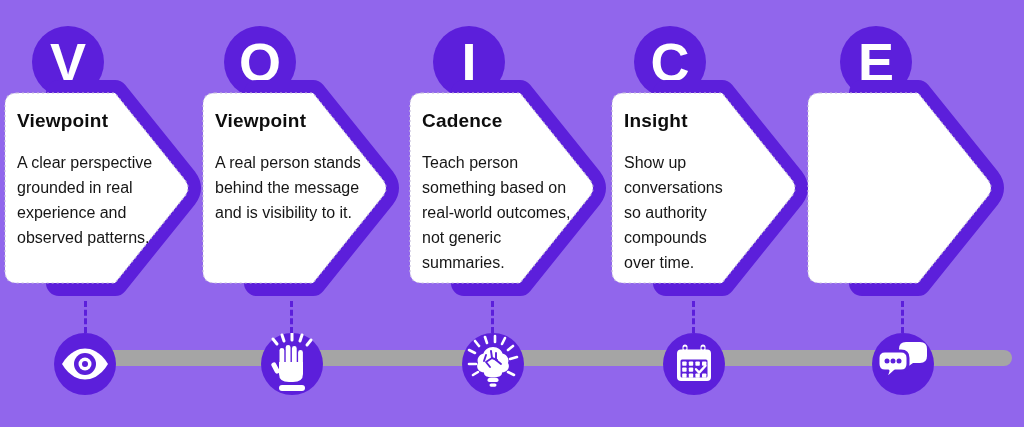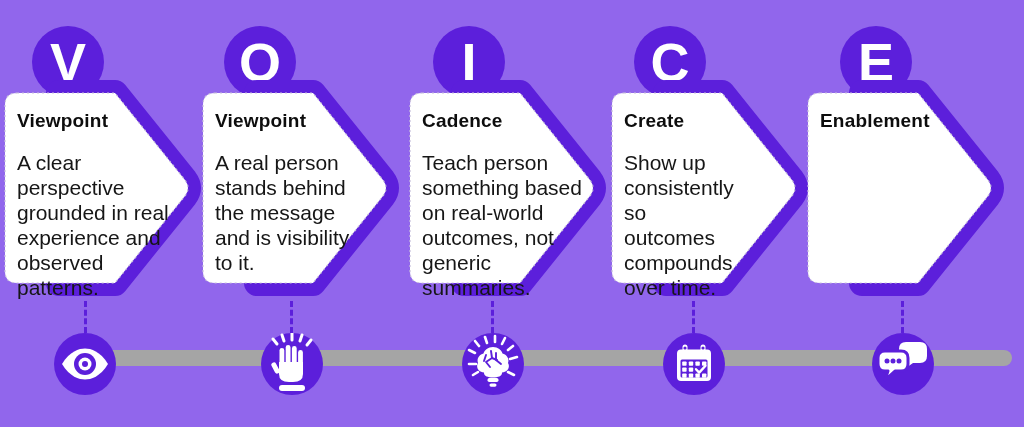--- a/index.html
+++ b/index.html
@@ -11,21 +11,21 @@
   .unit{position:absolute;top:0;width:215px;height:427px;}
   .letter-circle{
     position:absolute;top:26px;width:72px;height:72px;border-radius:50%;
     background:#5c1fdb;color:#ffffff;
     display:flex;align-items:center;justify-content:center;
     font-size:54px;font-weight:bold;line-height:1;z-index:1;
   }
   .card-shape{position:absolute;left:-16px;top:77px;width:220px;height:224px;z-index:2;overflow:visible;}
   .card-text{position:absolute;left:12px;top:108px;z-index:3;}
   .card-title{margin:0;font-size:19px;font-weight:bold;color:#0d0d0d;line-height:26px;letter-spacing:0.2px;}
-  .card-desc{margin:16px 0 0 0;font-size:21px;line-height:25px;color:#161616;}
+  .card-desc{margin:16px 0 0 0;font-size:16px;line-height:25px;color:#161616;}
   .timeline-bar{
     position:absolute;left:78px;top:350px;width:934px;height:16px;
     background:#a5a5a5;border-radius:8px;z-index:1;
   }
   .connector{
     position:absolute;top:301px;height:32px;width:0;
     border-left:3px dashed #5c1fdb;z-index:2;
   }
   .icon-circle{
     position:absolute;top:333px;width:62px;height:62px;border-radius:50%;
@@ -140,22 +140,22 @@
 
   <div class="unit" style="left:612px">
     <div class="letter-circle" style="left:22px">
       <span>C</span>
     </div>
     <svg class="card-shape" viewBox="0 0 220 224">
       <path d="M 70 16 H 126 L 196 103 Q 202 111 196 119 L 126 206 H 70" fill="none" stroke="#5c1fdb" stroke-width="26" stroke-linecap="round" stroke-linejoin="round"></path>
       <path d="M 28 16 H 126 L 196 103 Q 202 111 196 119 L 126 206 H 28 Q 16 206 16 194 V 28 Q 16 16 28 16 Z" fill="#ffffff" stroke="#c7c0da" stroke-width="1.2" stroke-dasharray="2 3"></path>
     </svg>
     <div class="card-text" style="width:118px">
-      <h2 class="card-title">Create</h2>
-      <p class="card-desc">Show up consistently so outcomes compounds over time.</p>
+      <h2 class="card-title">Insight</h2>
+      <p class="card-desc">Show up conversations so authority compounds over time.</p>
     </div>
     <div class="connector" style="left:80px"></div>
     <div class="icon-circle" style="left:51px">
       <svg viewBox="-31 -31 62 62">
         <rect x="-11.5" y="-19.5" width="5" height="9" rx="2.5" fill="#ffffff"></rect>
         <rect x="6.5" y="-19.5" width="5" height="9" rx="2.5" fill="#ffffff"></rect>
         <rect x="-17" y="-14.5" width="34" height="31.5" rx="4" fill="#ffffff"></rect>
         <circle cx="-9" cy="-16" r="1.6" fill="#5c1fdb"></circle>
         <circle cx="9" cy="-16" r="1.6" fill="#5c1fdb"></circle>
         <rect x="-13.5" y="-4.5" width="27" height="18" rx="1.5" fill="#5c1fdb"></rect>
@@ -178,21 +178,20 @@
 
   <div class="unit" style="left:808px">
     <div class="letter-circle" style="left:32px">
       <span>E</span>
     </div>
     <svg class="card-shape" viewBox="0 0 220 224">
       <path d="M 70 16 H 126 L 196 103 Q 202 111 196 119 L 126 206 H 70" fill="none" stroke="#5c1fdb" stroke-width="26" stroke-linecap="round" stroke-linejoin="round"></path>
       <path d="M 28 16 H 126 L 196 103 Q 202 111 196 119 L 126 206 H 28 Q 16 206 16 194 V 28 Q 16 16 28 16 Z" fill="#ffffff" stroke="#c7c0da" stroke-width="1.2" stroke-dasharray="2 3"></path>
     </svg>
     <div class="card-text" style="width:156px">
-      <h2 class="card-title">Enablement</h2>
     </div>
     <div class="connector" style="left:93px"></div>
     <div class="icon-circle" style="left:64px">
       <svg viewBox="-31 -31 62 62">
         <path fill="#ffffff" d="M 3 -22 H 17 Q 24 -22 24 -15 V -8 Q 24 -1 17 -1 H 10 L 0 6 L 2 -1 Q -4 -1 -4 -8 V -15 Q -4 -22 3 -22 Z"></path>
         <path fill="#ffffff" stroke="#5c1fdb" stroke-width="3" stroke-linejoin="round" d="M -18 -13 H -2 Q 5 -13 5 -6 V 0 Q 5 7 -2 7 H -8 L -18 16 L -15 7 H -18 Q -25 7 -25 0 V -6 Q -25 -13 -18 -13 Z"></path>
         <circle cx="-16" cy="-3" r="2.5" fill="#5c1fdb"></circle>
         <circle cx="-10" cy="-3" r="2.5" fill="#5c1fdb"></circle>
         <circle cx="-4" cy="-3" r="2.5" fill="#5c1fdb"></circle>
       </svg>

